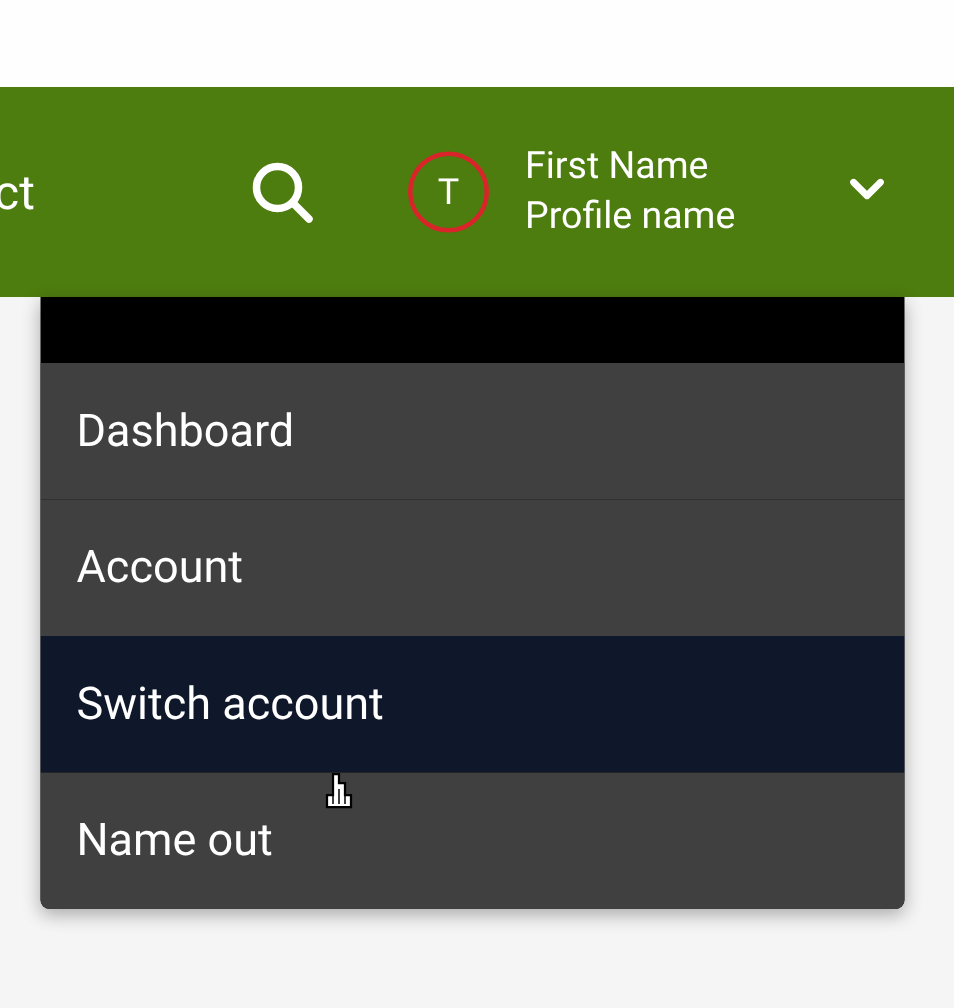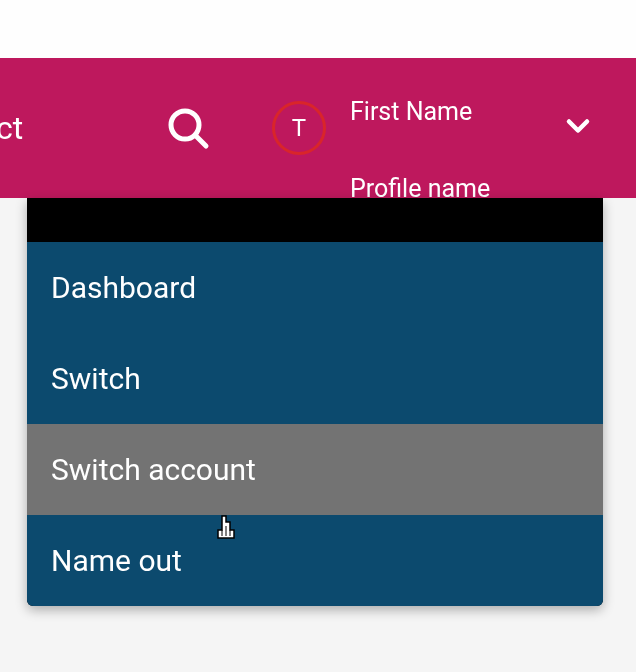--- a/index.html
+++ b/index.html
@@ -13,21 +13,21 @@
       width: 636px;
       height: 672px;
       overflow: hidden;
       position: relative;
     }
     .top-spacer {
       height: 58px;
       background: #fefefe;
     }
     .header-bar {
-      background: #be185d;
+      background: #4d7c0f;
       height: 140px;
       display: flex;
       align-items: center;
       padding: 0 28px 0 0;
       color: #ffffff;
       position: relative;
     }
     .header-text-left {
       font-size: 32px;
       color: #ffffff;
@@ -72,21 +72,20 @@
       display: flex;
       flex-direction: column;
       gap: 2px;
       cursor: pointer;
     }
     .user-info-line {
       font-size: 25px;
       color: #ffffff;
       font-weight: 400;
       line-height: 1.25;
-      margin-top: 44px;
     }
     .chevron-wrap {
       position: absolute;
       right: 40px;
       top: 50%;
       transform: translateY(-50%);
       cursor: pointer;
     }
     .dropdown-menu {
       position: absolute;
@@ -100,24 +99,24 @@
     }
     .dropdown-spacer-top {
       height: 44px;
     }
     .dropdown-item {
       padding: 28px 24px;
       font-size: 30px;
       color: #ffffff;
       font-weight: 400;
       cursor: pointer;
-      background: #0c4a6e;
+      background: #404040;
     }
     .dropdown-item.hovered {
-      background: #737373;
+      background: #0f172a;
     }
     .cursor-pointer {
       position: absolute;
       left: 212px;
       top: 512px;
       z-index: 100;
       pointer-events: none;
     }
   </style>
 </head>
@@ -150,21 +149,21 @@
     </svg>
   </div>
 </div>
 
 <div class="dropdown-menu">
   <div class="dropdown-spacer-top"></div>
   <div class="dropdown-item">
     <span>Dashboard</span>
   </div>
   <div class="dropdown-item">
-    <span>Switch</span>
+    <span>Account</span>
   </div>
   <div class="dropdown-item hovered">
     <span>Switch account</span>
   </div>
   <div class="dropdown-item">
     <span>Name out</span>
   </div>
 </div>
 
 <div class="cursor-pointer">

